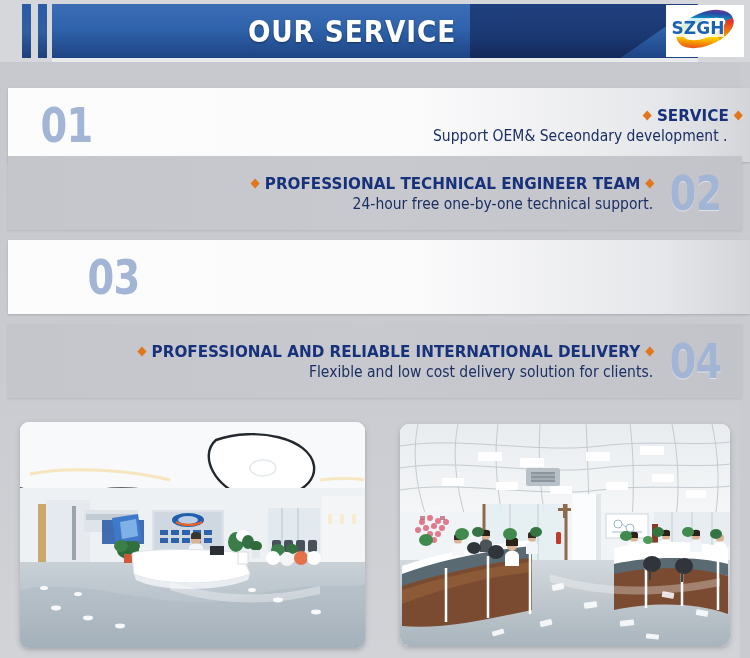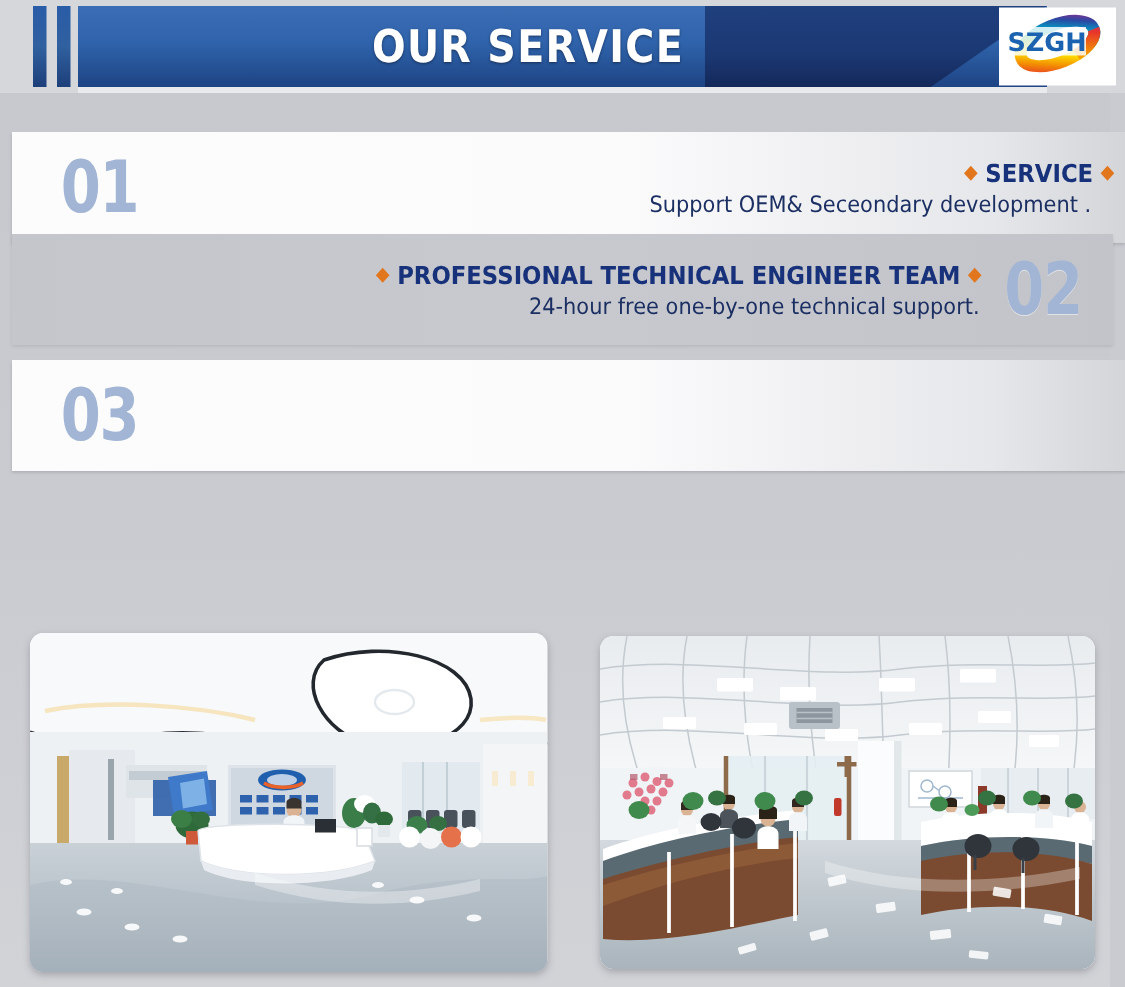--- a/index.html
+++ b/index.html
@@ -70,21 +70,21 @@
     background:linear-gradient(90deg,#fcfcfd 0%,#fbfbfc 55%,#e6e7ea 88%,#d4d5d9 100%);
     box-shadow:0 1px 2px rgba(90,95,105,.28);
   }
   .row-dark {
     left:8px; width:734px;
     background:linear-gradient(90deg,#c4c6cb 0%,#c7c9ce 50%,#c2c4c9 100%);
     box-shadow:0 1px 2px rgba(120,124,132,.22);
   }
   #row1 { top:88px; }
   #row2 { top:156px; }
-  #row3 { top:240px; }
+  #row3 { top:240px;padding-left:47px; }
   #row4 { top:324px; }
 
   .num {
     color:#a2b5d4;
     font-size:48px;
     font-weight:bold;
     font-family:"DejaVu Sans", sans-serif;
     transform:scaleX(0.80);
     letter-spacing:-1px;
     line-height:1;
@@ -208,20 +208,31 @@
       </div>
       <div class="desc">24-hour free one-by-one technical support.</div>
     </div>
     <div class="num">02</div>
   </div>
 
   <div class="row row-light row-left" id="row3">
     <div class="num">03</div>
   </div>
 
+  <div class="row row-dark row-right" id="row4">
+    <div class="texts">
+      <div class="heading">
+        <span class="diamond"></span>
+        <span>PROFESSIONAL AND RELIABLE INTERNATIONAL DELIVERY</span>
+        <span class="diamond"></span>
+      </div>
+      <div class="desc">Flexible and low cost delivery solution for clients.</div>
+    </div>
+    <div class="num">04</div>
+  </div>
 
   <div id="photos">
 
     <div class="photo" id="photo-1">
       <svg viewBox="0 0 345 226" preserveAspectRatio="none">
         <defs>
           <linearGradient id="p1sky" x1="0" y1="0" x2="0" y2="1">
             <stop offset="0%" stop-color="#f4f6f8"></stop>
             <stop offset="55%" stop-color="#e7eaee"></stop>
             <stop offset="100%" stop-color="#d5dade"></stop>

